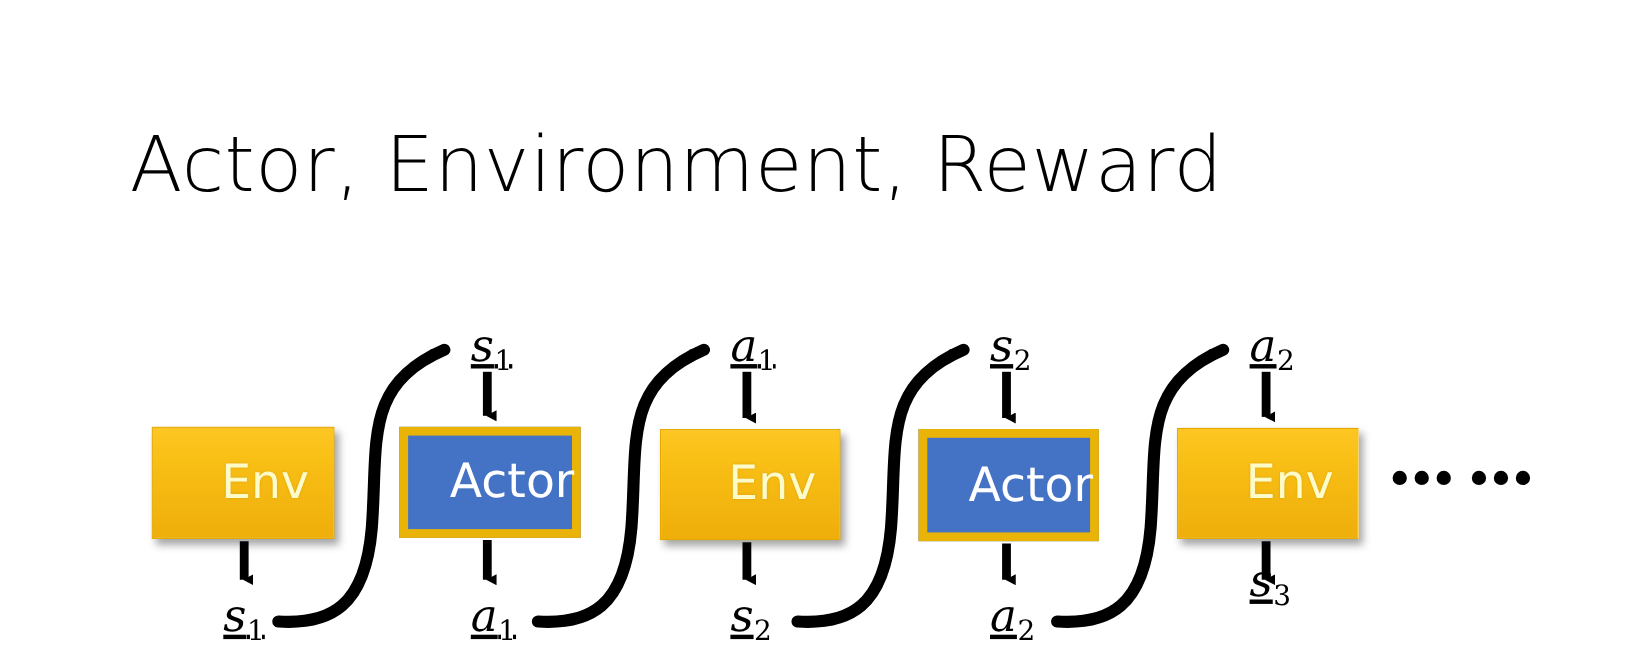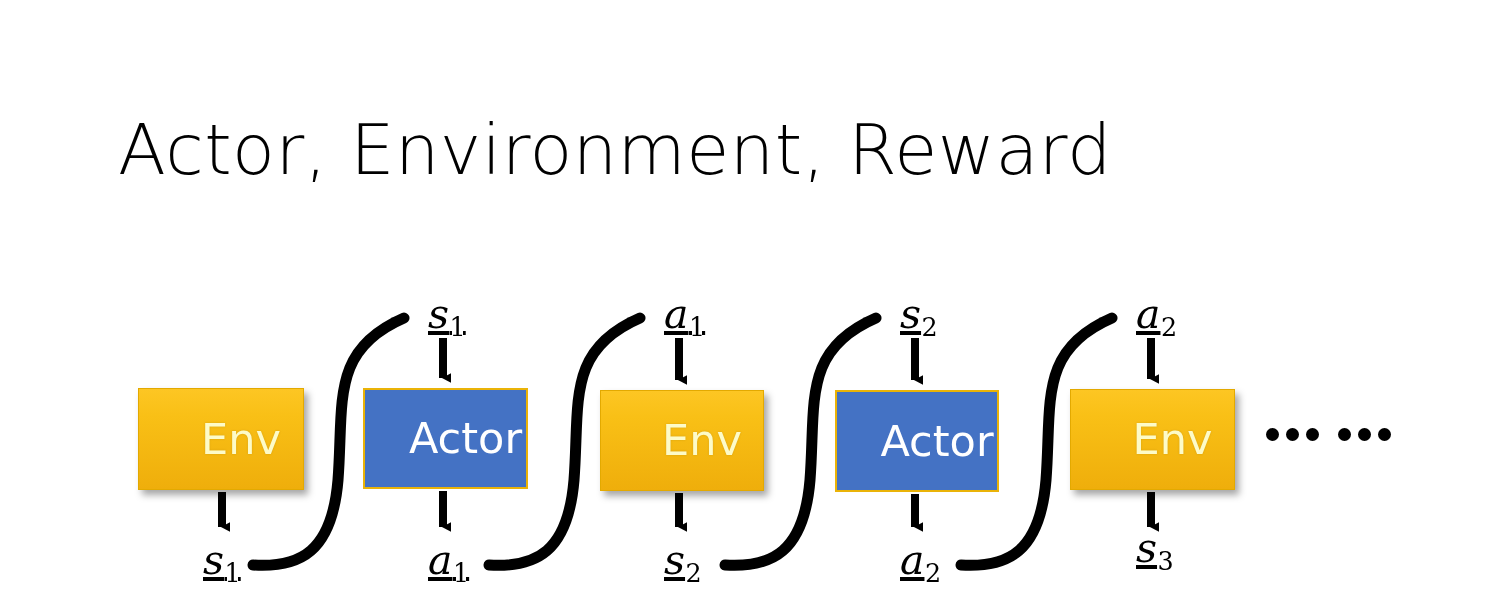--- a/index.html
+++ b/index.html
@@ -62,21 +62,21 @@
   .node-env {
     background: linear-gradient(180deg, #FDC623 0%, #F9C016 26%, #EFAE0B 100%);
     color: #FDFBC8;
     border: 1px solid #E3A900;
     box-shadow: 4px 5px 7px rgba(0,0,0,0.35);
     text-shadow: 0 0 2px rgba(120,80,0,0.25);
   }
   .node-actor {
     background: #4472C4;
     color: #FFFFFF;
-    border: 2px solid #eab308;
+    border: 8px solid #eab308;
     box-shadow: none;
   }
 
   
   .math-label {
     position: absolute;
     font-family: "DejaVu Serif", serif;
     font-style: italic;
     font-size: 41px;
     color: #000000;
@@ -192,21 +192,21 @@
   </div>
   <div class="math-label" style="left:428px; top:540px;">
     <span>a</span><sub>1</sub>
   </div>
   <div class="math-label" style="left:664px; top:540px;">
     <span>s</span><sub>2</sub>
   </div>
   <div class="math-label" style="left:900px; top:540px;">
     <span>a</span><sub>2</sub>
   </div>
-  <div class="math-label" style="left:1136px; top:528px;">
+  <div class="math-label" style="left:1136px; top:508px;">
     <span>s</span><sub>3</sub>
   </div>
 
   <div id="ellipsis">
     <div class="dot-group">
       <span class="dot"></span>
       <span class="dot"></span>
       <span class="dot"></span>
     </div>
     <span class="group-gap"></span>

